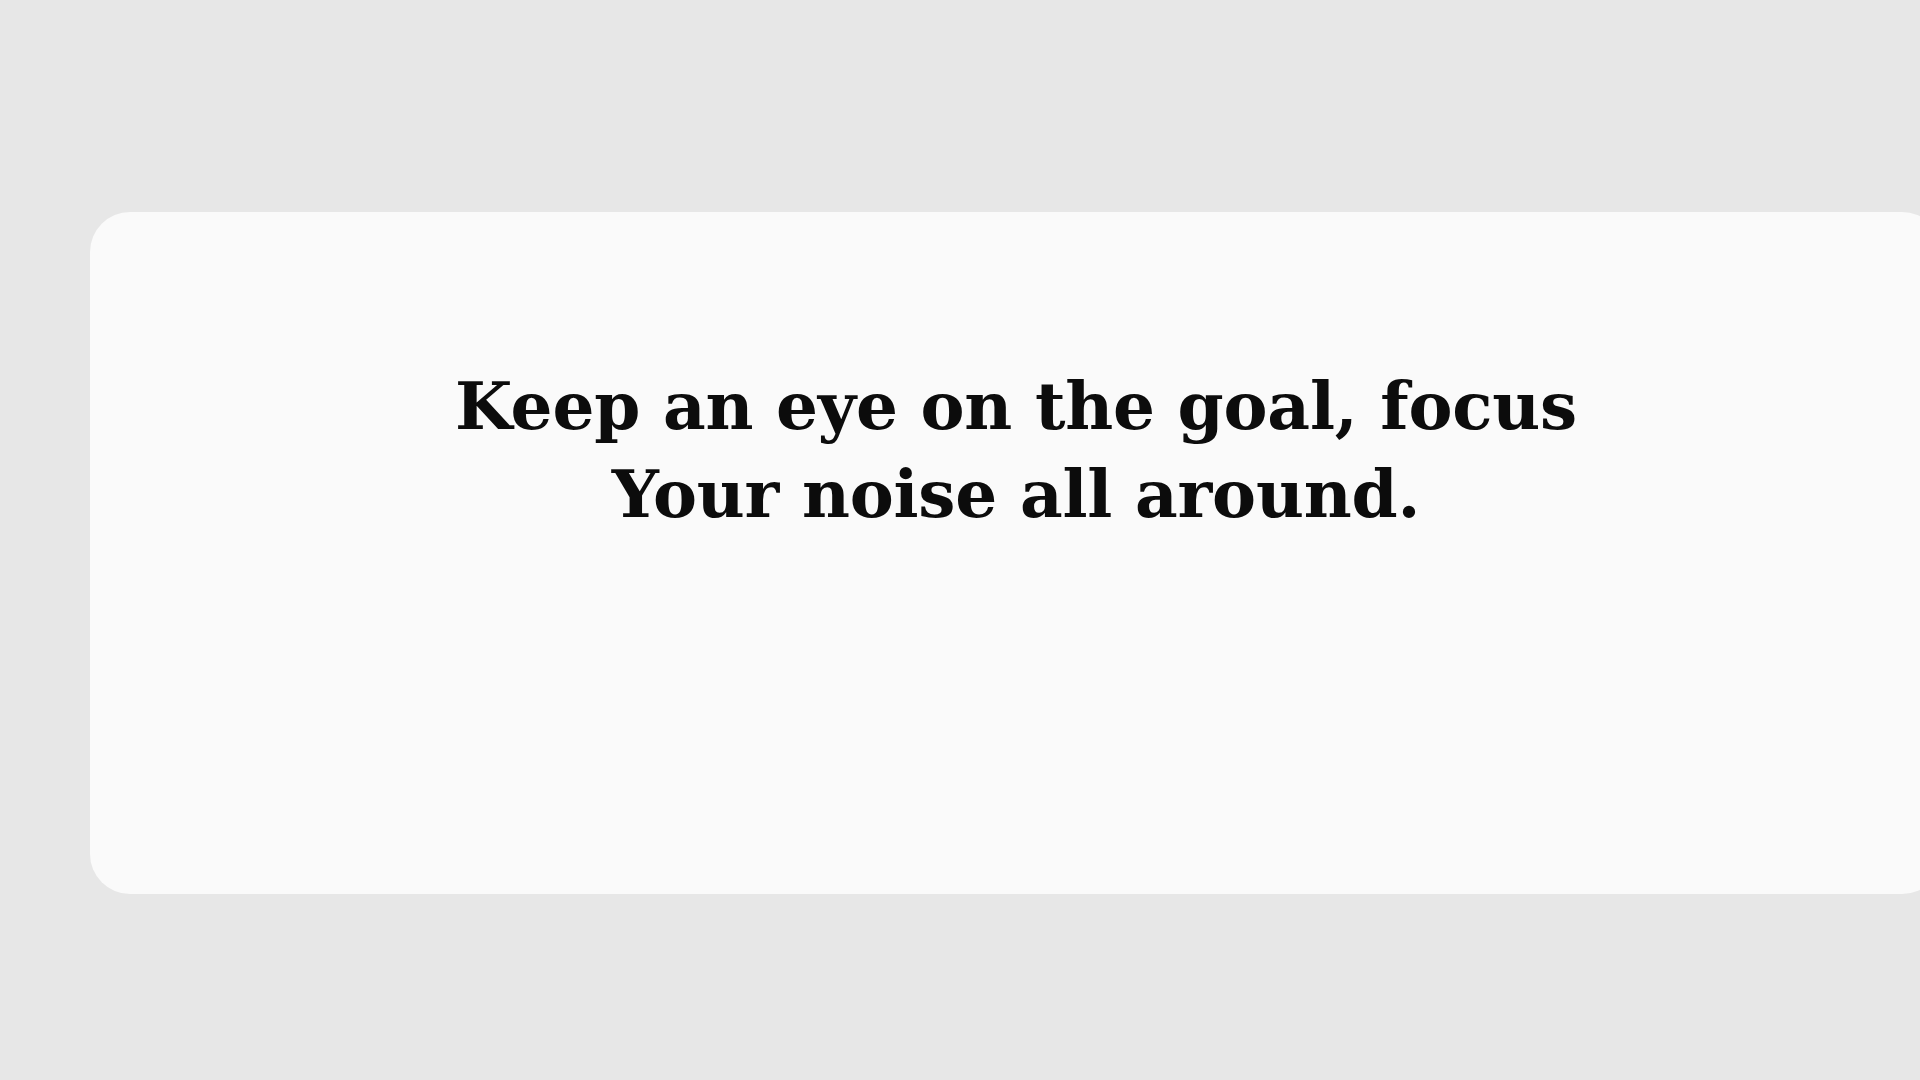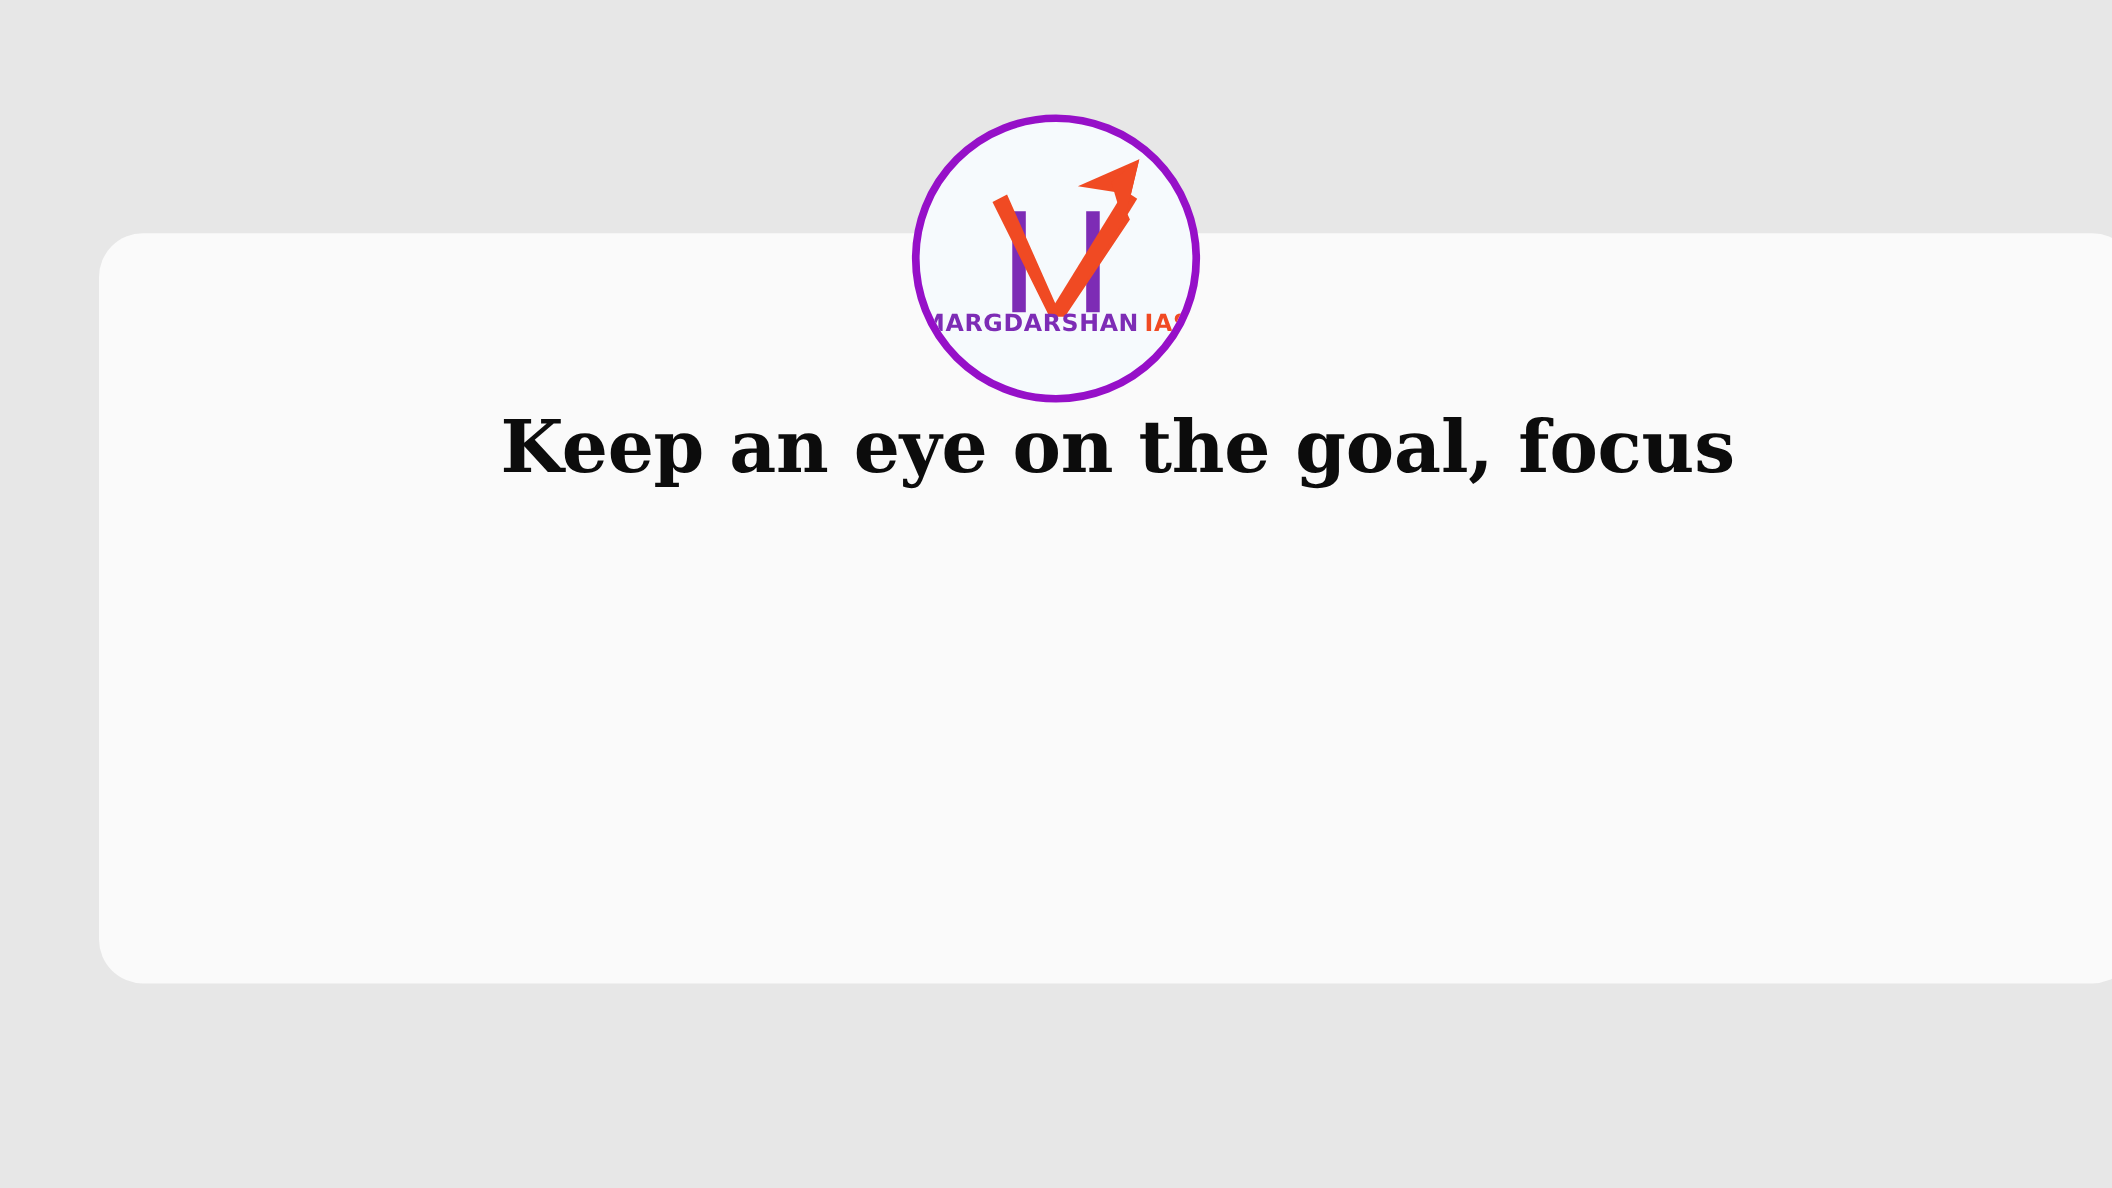--- a/index.html
+++ b/index.html
@@ -100,40 +100,19 @@
 </style>
 </head>
 <body>
 
 <div class="stage">
 
   <div class="quote-card">
 
     <div class="quote-body">
       <div class="quote-line">Keep an eye on the goal, focus</div>
+      <div class="quote-line">Your noise all around.</div>
     </div>
 
   </div>
 
-  <div class="logo-badge">
-    <div class="logo-inner">
-
-      <div class="logo-mark">
-        <svg viewBox="0 0 262 155" xmlns="http://www.w3.org/2000/svg">
-
-          <rect x="89" y="58" width="13" height="97" fill="#7d2cb5"></rect>
-          <rect x="160" y="58" width="13" height="97" fill="#7d2cb5"></rect>
-
-          <path d="M 84 42 L 131 148 L 193 46 L 202 66 L 131 172 L 70 49 Z" fill="#f04a23"></path>
-          <path d="M 128 150 L 197 38 L 209 46 L 140 158 Z" fill="#f04a23"></path>
-          <path d="M 211 8 L 152 34 L 203 42 Z" fill="#f04a23"></path>
-          <path d="M 211 8 L 196 70 L 184 30 Z" fill="#f04a23"></path>
-        </svg>
-      </div>
-
-      <div class="logo-wordmark">
-        <span class="wm-main">MARGDARSHAN</span><span class="wm-accent">IAS</span>
-      </div>
-
-    </div>
-  </div>
 
 </div>
 
 </body></html>

